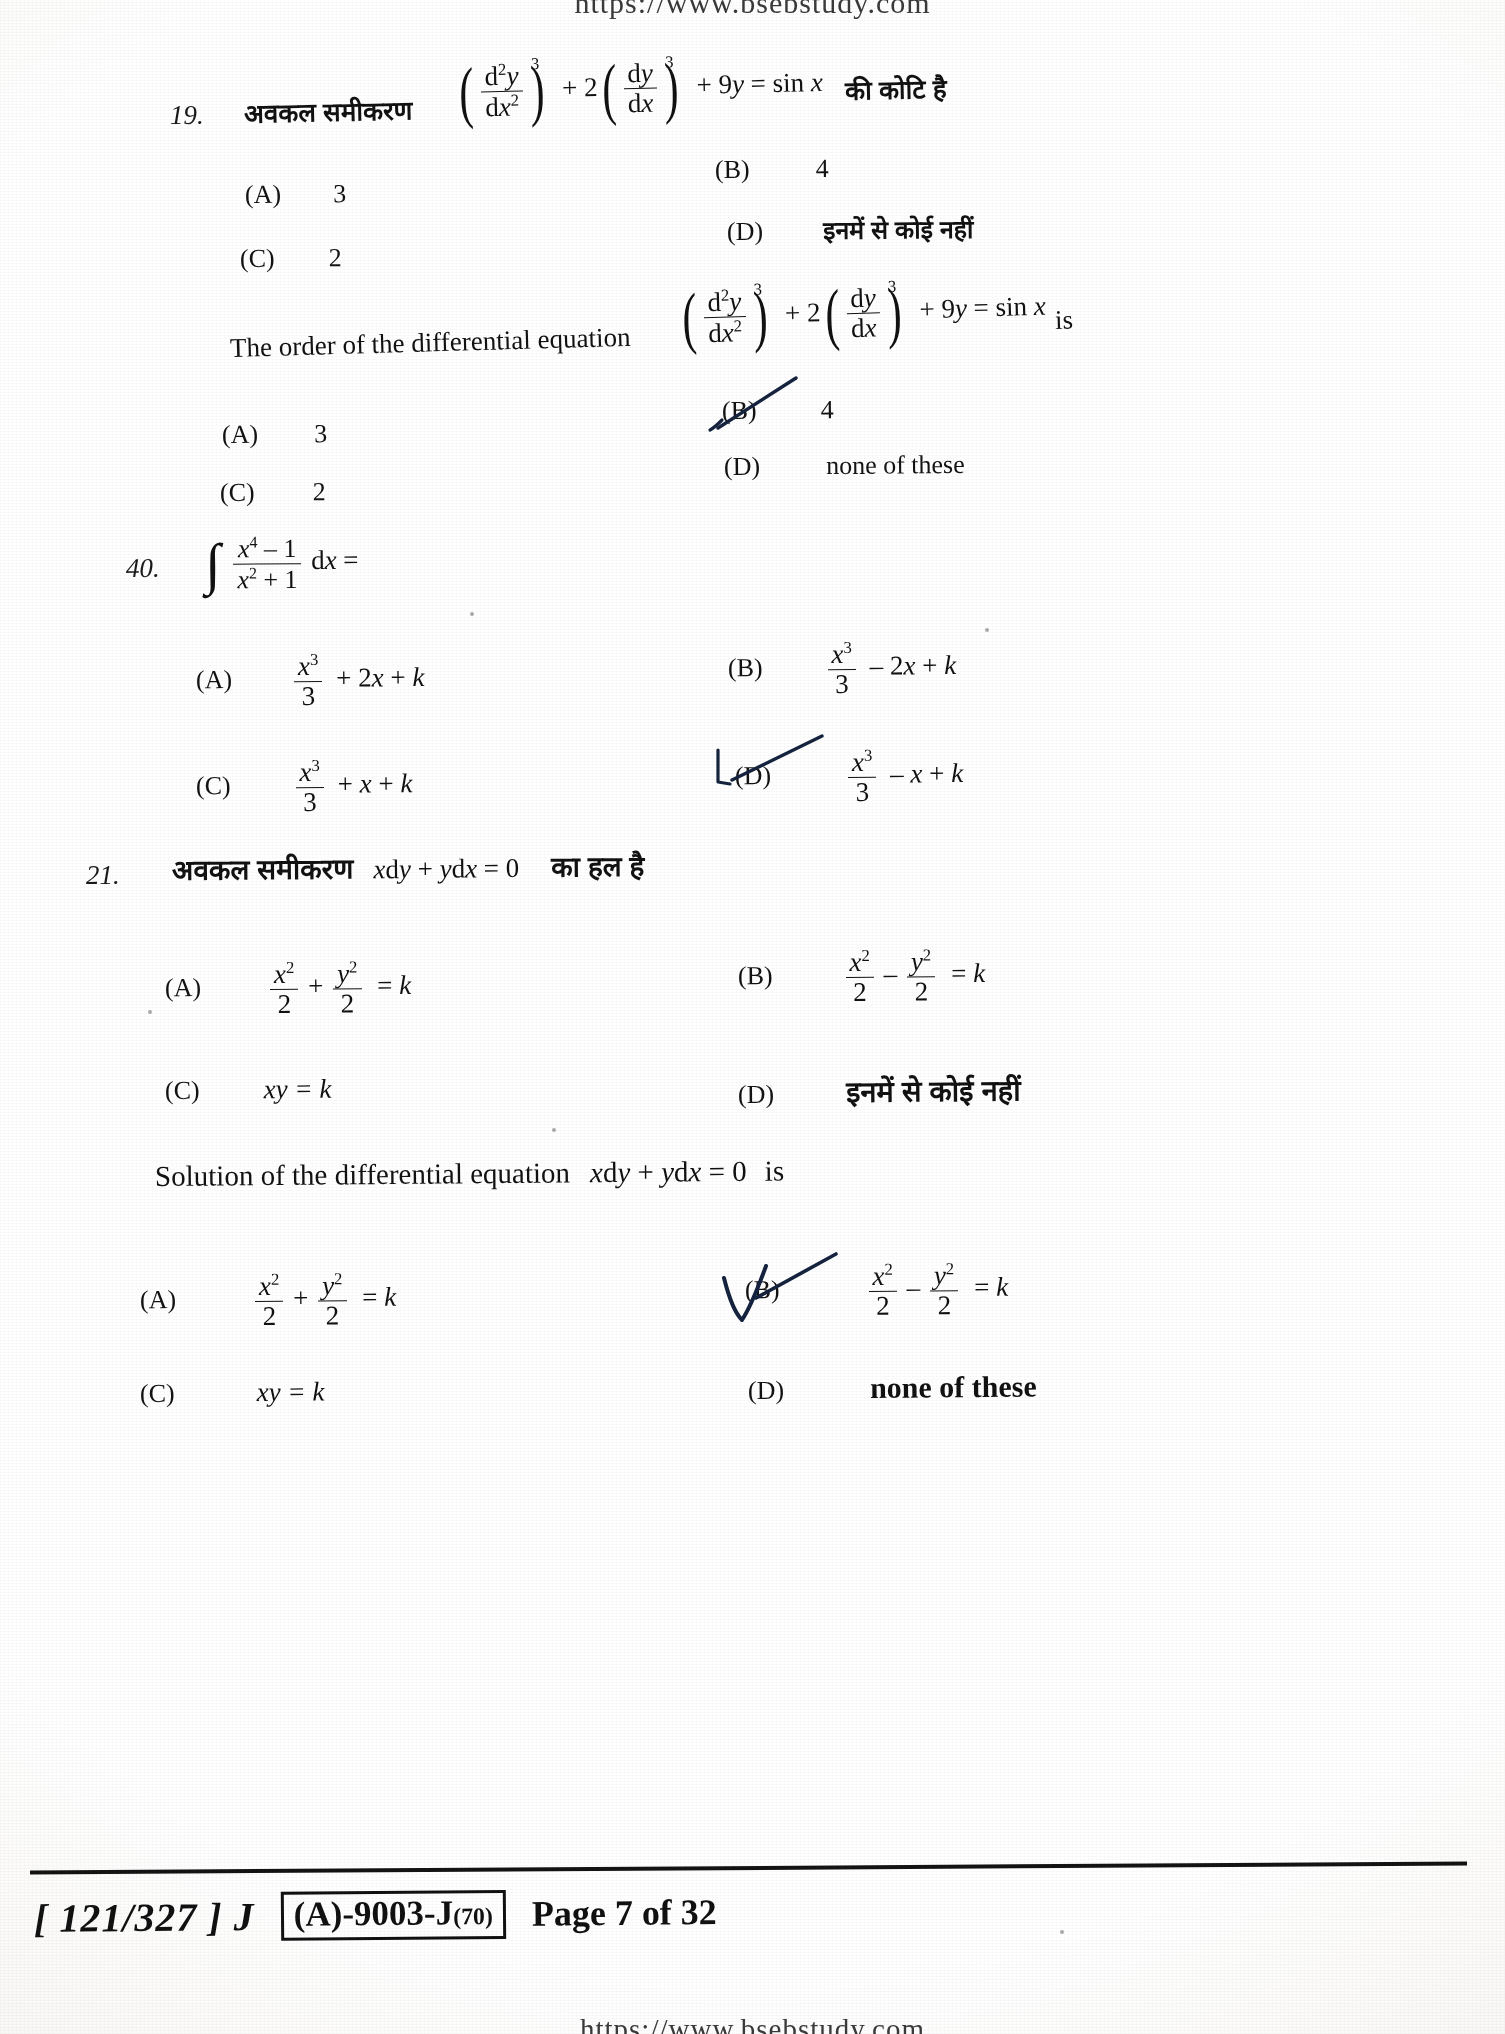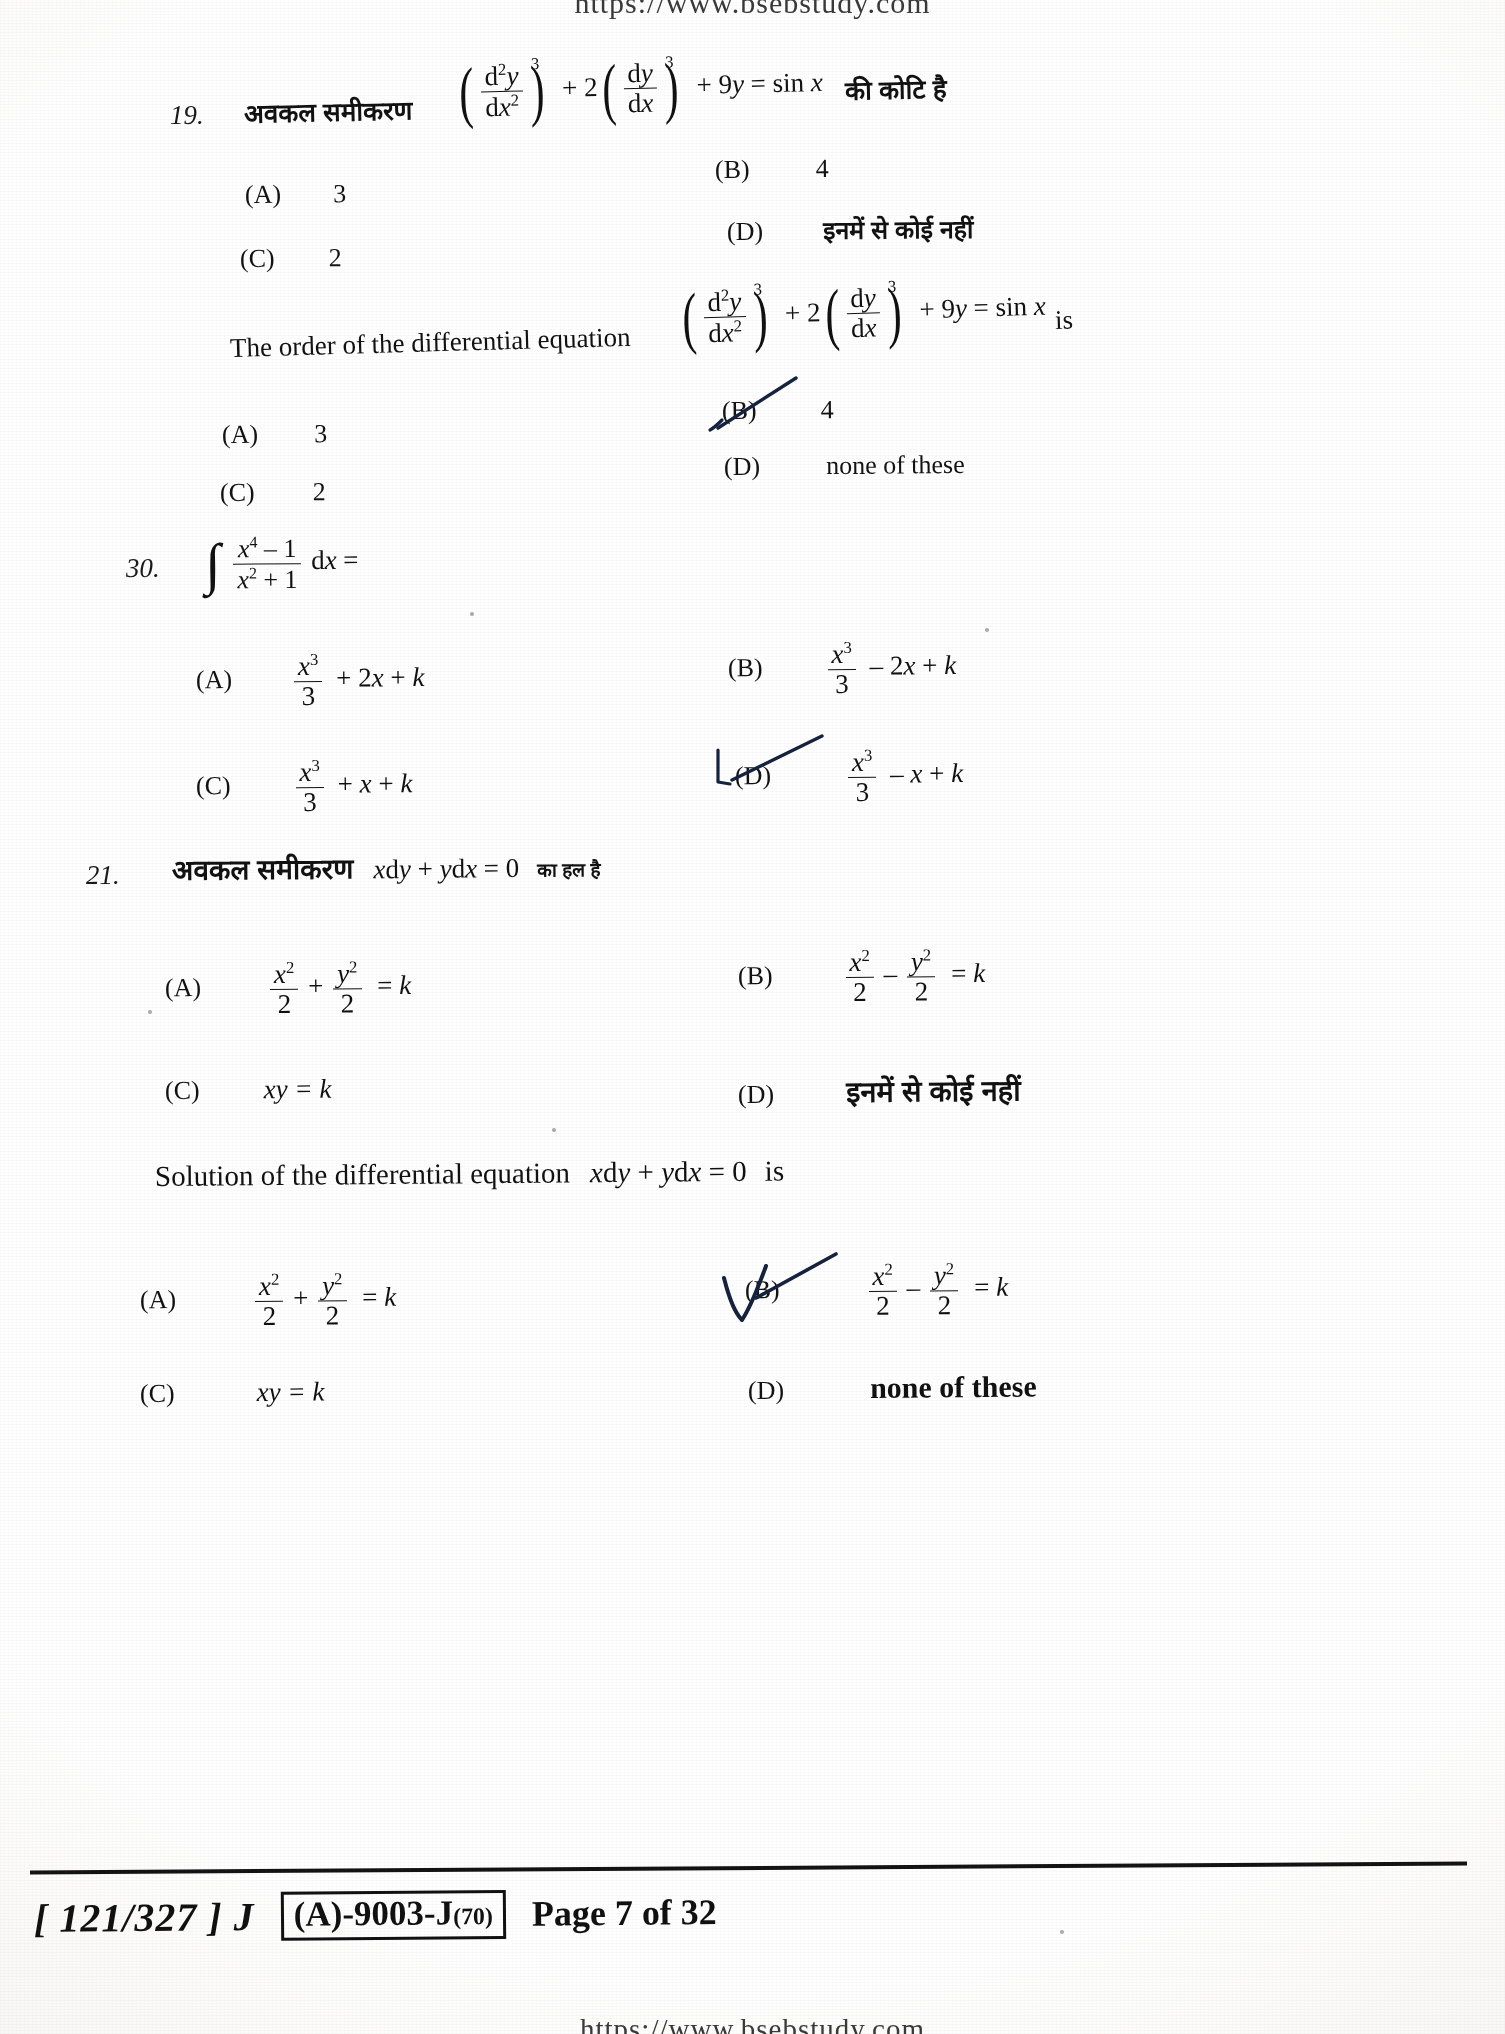--- a/index.html
+++ b/index.html
@@ -182,21 +182,21 @@
     <span class="opt-val" style="margin-left:62px;">none of these</span>
   </div>
 
   <div class="pen" style="left:700px;top:372px;">
     <svg width="130" height="70" viewBox="0 0 130 70">
       <path d="M10 58 C 14 56, 18 52, 22 48" stroke="#15233f" stroke-width="3.2" fill="none" stroke-linecap="round"></path>
       <path d="M18 56 L 96 6" stroke="#15233f" stroke-width="3.4" fill="none" stroke-linecap="round"></path>
     </svg>
   </div>
 
-  <div class="qnum skew0" style="left:126px;top:553px;">30.</div>
+  <div class="qnum skew0" style="left:126px;top:553px;">40.</div>
 
   <div class="abs skew0" style="left:205px;top:534px;">
     <span class="math">
       <span class="intsym">∫</span>
       <span class="frac" style="font-size:.96em;">
         <span class="n"><span class="up">x</span><sup class="s">4</sup> <span class="rom">– 1</span></span>
         <span class="d"><span class="up">x</span><sup class="s">2</sup> <span class="rom">+ 1</span></span>
       </span>
       <span class="rom">d</span><span class="up">x</span><span class="rom"> =</span>
     </span>
@@ -236,21 +236,21 @@
       <path d="M6 22 L 6 54 L 18 56" stroke="#15233f" stroke-width="3.2" fill="none" stroke-linecap="round" stroke-linejoin="round"></path>
       <path d="M20 52 L 110 8" stroke="#15233f" stroke-width="3.4" fill="none" stroke-linecap="round"></path>
     </svg>
   </div>
 
   <div class="qnum skew0" style="left:86px;top:860px;">21.</div>
 
   <div class="abs skew0" style="left:172px;top:850px;">
     <span class="hin" style="font-size:28px;">अवकल समीकरण</span>
     <span class="math" style="margin-left:16px;"><span class="up">x</span><span class="rom">d</span><span class="up">y</span><span class="rom"> + </span><span class="up">y</span><span class="rom">d</span><span class="up">x</span><span class="rom"> = 0</span></span>
-    <span class="hin" style="font-size:19px;margin-left:14px;">का हल है</span>
+    <span class="hin" style="font-size:28px;margin-left:28px;">का हल है</span>
   </div>
 
   <div class="abs skew0" style="left:165px;top:960px;">
     <span class="opt-lab">(A)</span>
     <span class="math" style="margin-left:62px;">
       <span class="frac"><span class="n"><span class="up">x</span><sup class="s">2</sup></span><span class="d rom">2</span></span>
       <span class="rom">+</span>
       <span class="frac"><span class="n"><span class="up">y</span><sup class="s">2</sup></span><span class="d rom">2</span></span>
       <span class="rom" style="margin-left:6px;">= </span><span class="up">k</span>
     </span>

